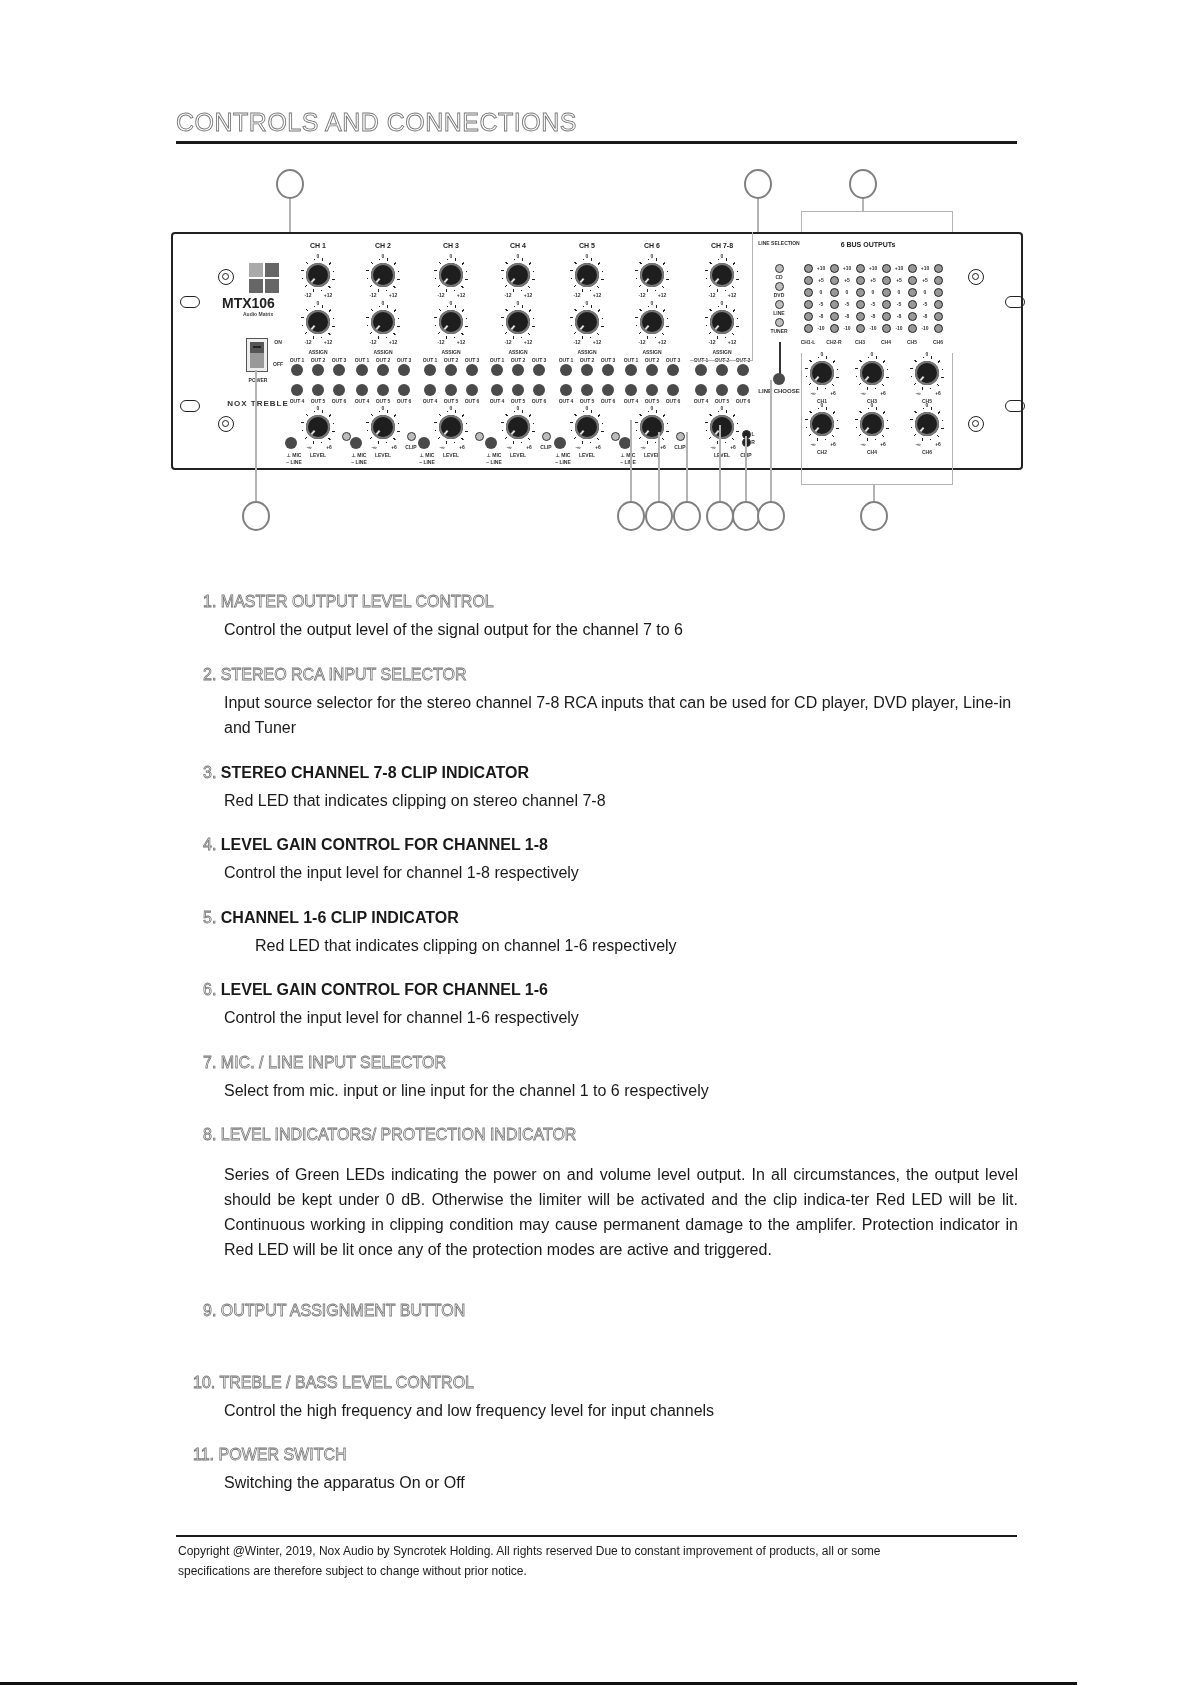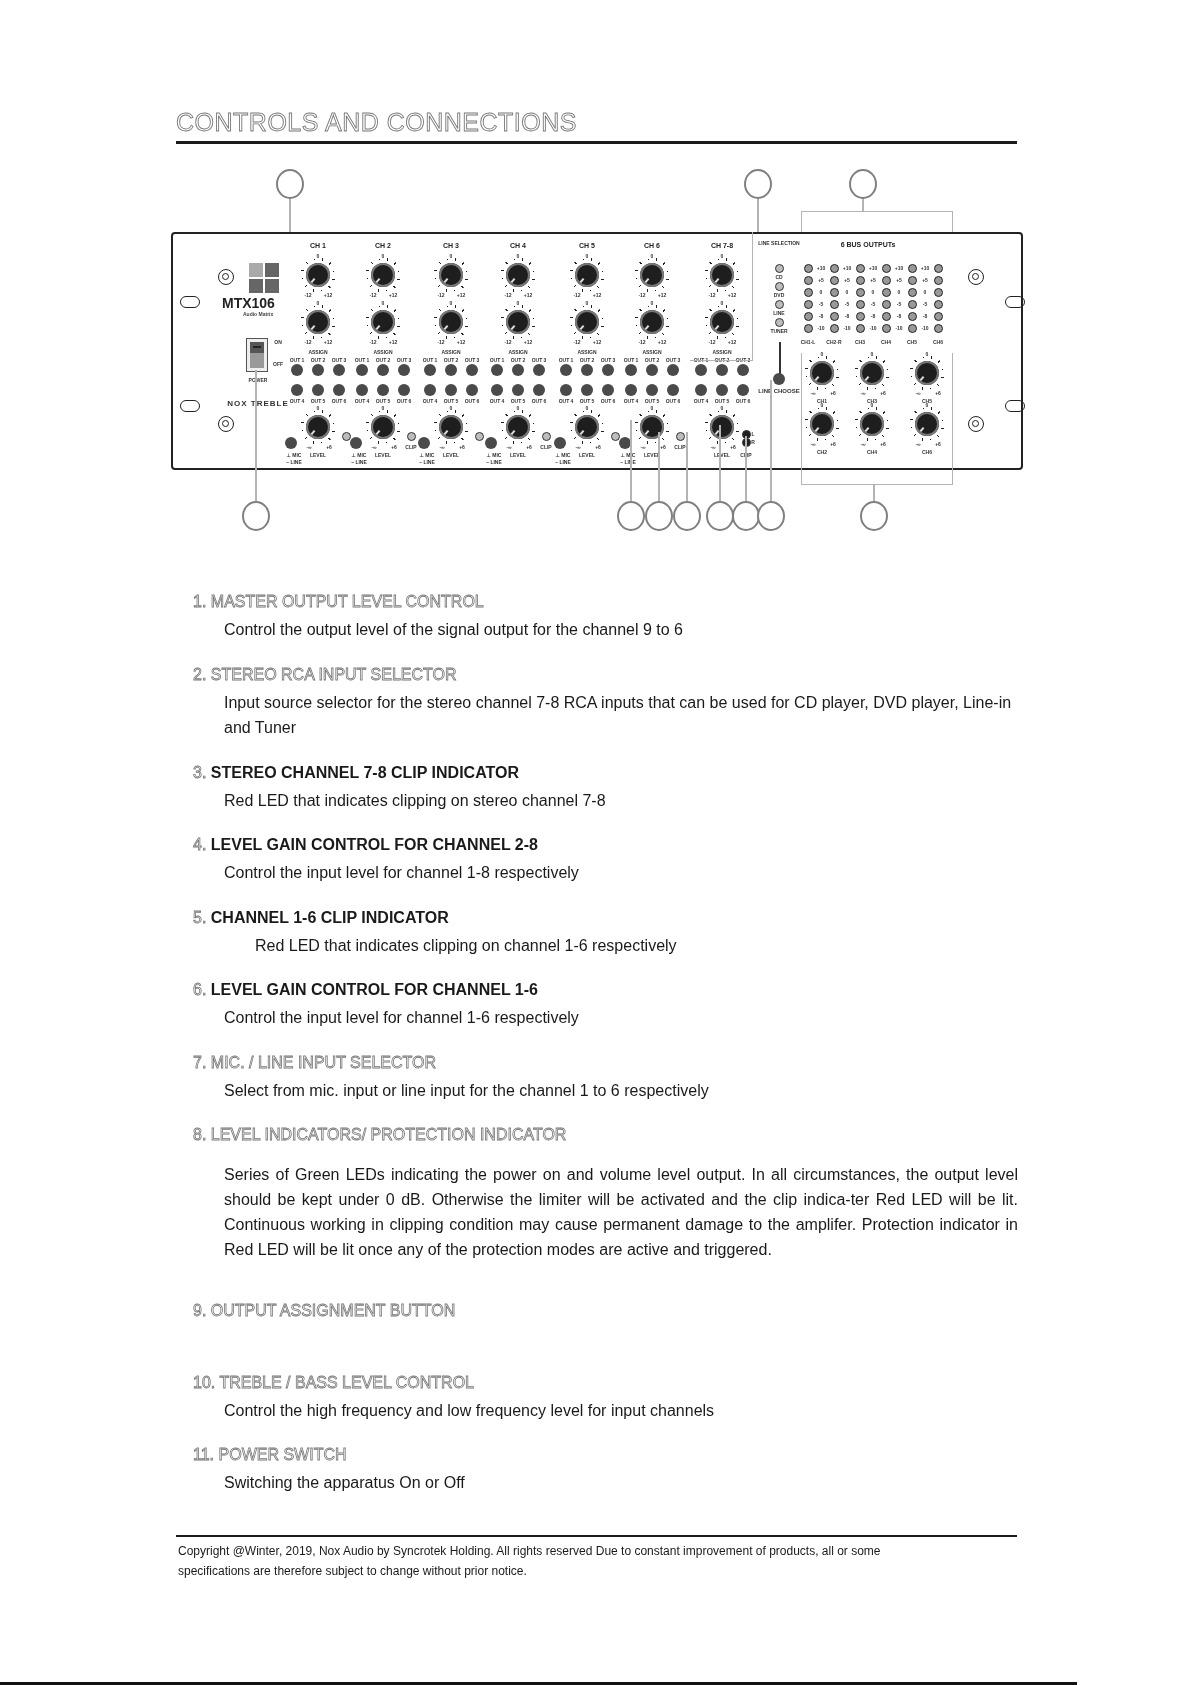--- a/index.html
+++ b/index.html
@@ -30,21 +30,21 @@
   .led.dark { background: #222; }
   .busled { position: absolute; width: 7px; height: 7px; margin-left: -4px; margin-top: -4px; border-radius: 50%; background: #999; border: 1.5px solid #222; }
   .busdash { position: absolute; height: 1px; background: #333; }
   .power { position: absolute; left: 246px; top: 338px; width: 20px; height: 32px; border: 1.5px solid #555; background: #eee; }
   .power .rocker { position: absolute; left: 3px; top: 3px; width: 14px; height: 26px; background: #999; }
   .power .rocker::before { content: ""; position: absolute; left: 0; top: 0; width: 14px; height: 11px; background: #555; }
   .power .rocker::after { content: ""; position: absolute; left: 3px; top: 4px; width: 8px; height: 2px; background: #222; }
   .groupbox { position: absolute; border: 1.5px solid #b4b4b4; }
 
   .items { position: absolute; left: 0; top: 0; }
-  .item-head { position: absolute; left: 193px; font-size: 16px; white-space: nowrap; }
+  .item-head { position: absolute; left: 203px; font-size: 16px; white-space: nowrap; }
   .item-head .num { color: #fff; -webkit-text-stroke: 0.8px #777; }
   .item-head .txt-outline { color: #fff; -webkit-text-stroke: 0.8px #777; }
   .item-head .txt-bold { color: #1a1a1a; font-weight: bold; }
   .item-body { position: absolute; left: 224px; width: 794px; font-size: 16px; line-height: 25px; color: #1a1a1a; }
   .item-body.justify { text-align: justify; margin-top: 12px; }
 
   .footer-rule { position: absolute; left: 176px; top: 1535px; width: 841px; height: 2px; background: #1a1a1a; }
   .footer-text { position: absolute; left: 178px; top: 1541px; width: 760px; font-size: 12px; line-height: 20px; color: #1a1a1a; }
   .bottom-rule { position: absolute; left: 0; top: 1682px; width: 1077px; height: 3px; background: #111; }
 </style>
@@ -485,29 +485,29 @@
   <div class="callout" style="left:658px;top:515px;"></div>
   <div class="callout" style="left:686px;top:515px;"></div>
   <div class="callout" style="left:719px;top:515px;"></div>
   <div class="callout" style="left:745px;top:515px;"></div>
   <div class="callout" style="left:770px;top:515px;"></div>
   <div class="callout" style="left:873px;top:515px;"></div>
 </div>
 
 <div class="items">
   <div class="item-head" style="top:593px;"><span class="num">1.</span> <span class="txt-outline">MASTER OUTPUT LEVEL CONTROL</span></div>
-  <div class="item-body" style="top:617px;">Control the output level of the signal output for the channel 9 to 6</div>
+  <div class="item-body" style="top:617px;">Control the output level of the signal output for the channel 7 to 6</div>
 
   <div class="item-head" style="top:666px;"><span class="num">2.</span> <span class="txt-outline">STEREO RCA INPUT SELECTOR</span></div>
   <div class="item-body" style="top:690px;">Input source selector for the stereo channel 7-8 RCA inputs that can be used for CD player, DVD player, Line-in and Tuner</div>
 
   <div class="item-head" style="top:764px;"><span class="num">3.</span> <span class="txt-bold">STEREO CHANNEL 7-8 CLIP INDICATOR</span></div>
   <div class="item-body" style="top:788px;">Red LED that indicates clipping on stereo channel 7-8</div>
 
-  <div class="item-head" style="top:836px;"><span class="num">4.</span> <span class="txt-bold">LEVEL GAIN CONTROL FOR CHANNEL 2-8</span></div>
+  <div class="item-head" style="top:836px;"><span class="num">4.</span> <span class="txt-bold">LEVEL GAIN CONTROL FOR CHANNEL 1-8</span></div>
   <div class="item-body" style="top:860px;">Control the input level for channel 1-8 respectively</div>
 
   <div class="item-head" style="top:909px;"><span class="num">5.</span> <span class="txt-bold">CHANNEL 1-6 CLIP INDICATOR</span></div>
   <div class="item-body" style="top:933px;margin-left:31px;">Red LED that indicates clipping on channel 1-6 respectively</div>
 
   <div class="item-head" style="top:981px;"><span class="num">6.</span> <span class="txt-bold">LEVEL GAIN CONTROL FOR CHANNEL 1-6</span></div>
   <div class="item-body" style="top:1005px;">Control the input level for channel 1-6 respectively</div>
 
   <div class="item-head" style="top:1054px;"><span class="num">7.</span> <span class="txt-outline">MIC. / LINE INPUT SELECTOR</span></div>
   <div class="item-body" style="top:1078px;">Select from mic. input or line input for the channel 1 to 6 respectively</div>

